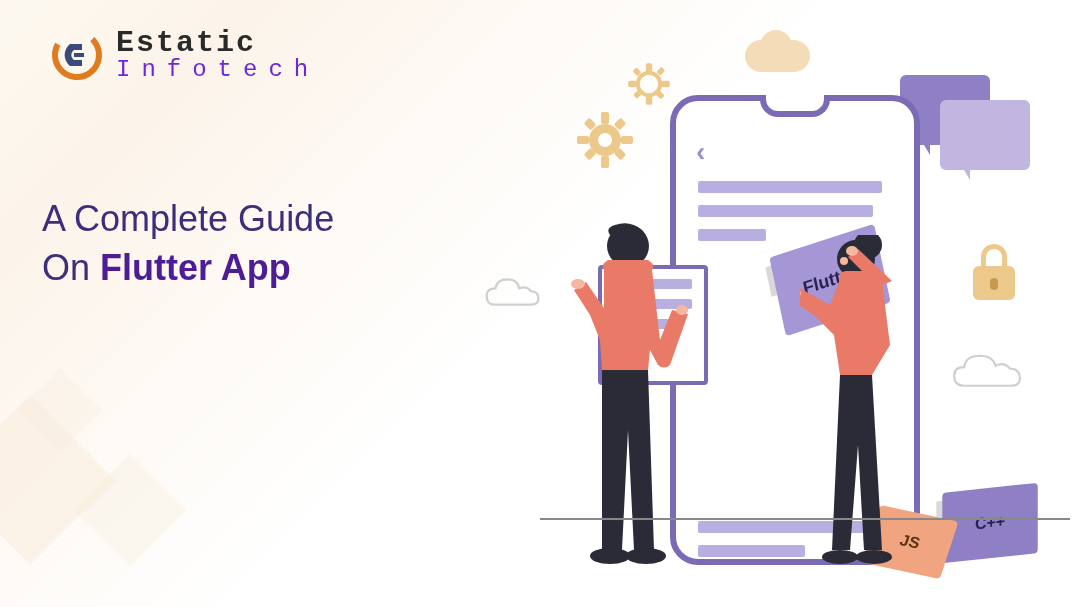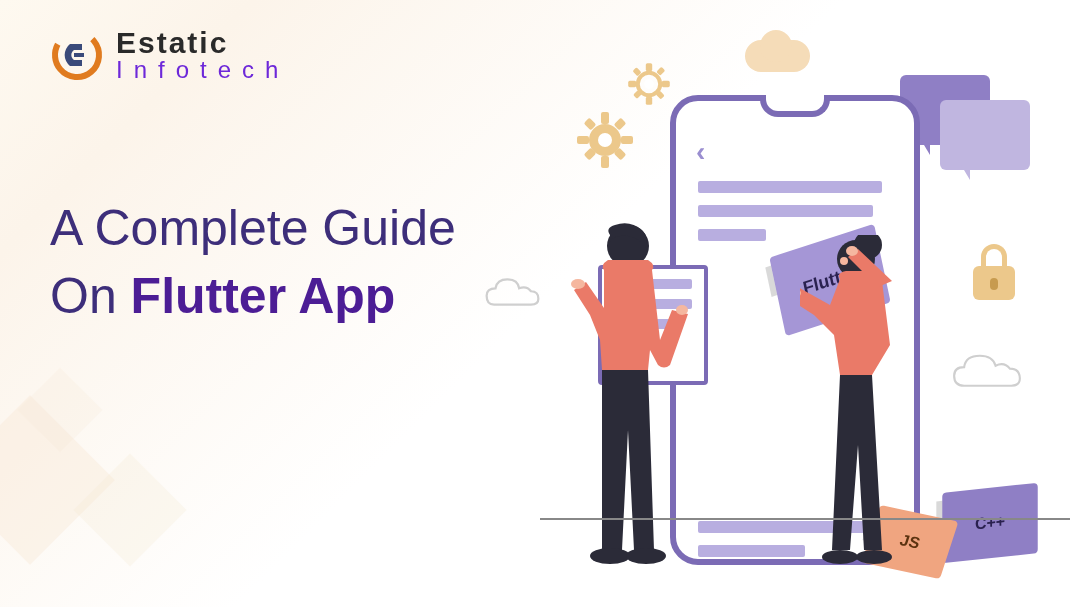--- a/index.html
+++ b/index.html
@@ -14,27 +14,27 @@
 .bg-diamond {
   position: absolute;
   background: #f5e6d0;
   opacity: 0.5;
   transform: rotate(45deg);
 }
 .d1 { width: 120px; height: 120px; left: -30px; top: 420px; opacity: 0.35; }
 .d2 { width: 80px; height: 80px; left: 90px; top: 470px; opacity: 0.25; }
 .d3 { width: 60px; height: 60px; left: 30px; top: 380px; opacity: 0.2; }
 
-.logo { position: absolute; top: 28px; left: 50px; display: flex; align-items: center; gap: 12px; }
+.logo { position: absolute; top: 28px; left: 50px; display: flex; align-items: center; gap: 12px; font-family: Liberation Mono, monospace; }
 .logo-mark { width: 54px; height: 54px; position: relative; }
 .logo-text { display: flex; flex-direction: column; line-height: 1; }
 .logo-line1 { font-size: 30px; font-weight: 700; color: #2a2a2a; letter-spacing: 2px; }
 .logo-line2 { font-size: 24px; font-weight: 400; color: #6d28d9; letter-spacing: 11px; }
 
-.headline { position: absolute; top: 195px; left: 50px; font-size: 50px; line-height: 1.35; font-weight: 500; }
+.headline { position: absolute; top: 195px; left: 42px; font-size: 36px; line-height: 1.35; font-weight: 500; }
 .hl-primary { color: #3d2e7a; }
 .hl-accent { color: #4c1d95; font-weight: 700; }
 
 .illustration { position: absolute; right: 30px; top: 40px; width: 560px; height: 540px; }
 .phone {
   position: absolute; left: 180px; top: 55px; width: 250px; height: 470px;
   border: 6px solid #7b6bb5; border-radius: 28px; background: #fff;
 }
 .phone-notch { position: absolute; top: -6px; left: 50%; transform: translateX(-50%); width: 70px; height: 22px; background: #fff; border: 6px solid #7b6bb5; border-top: none; border-radius: 0 0 18px 18px; }
 .phone-caret { position: absolute; top: 35px; left: 20px; color: #9a8ed0; font-size: 28px; font-weight: bold; }

